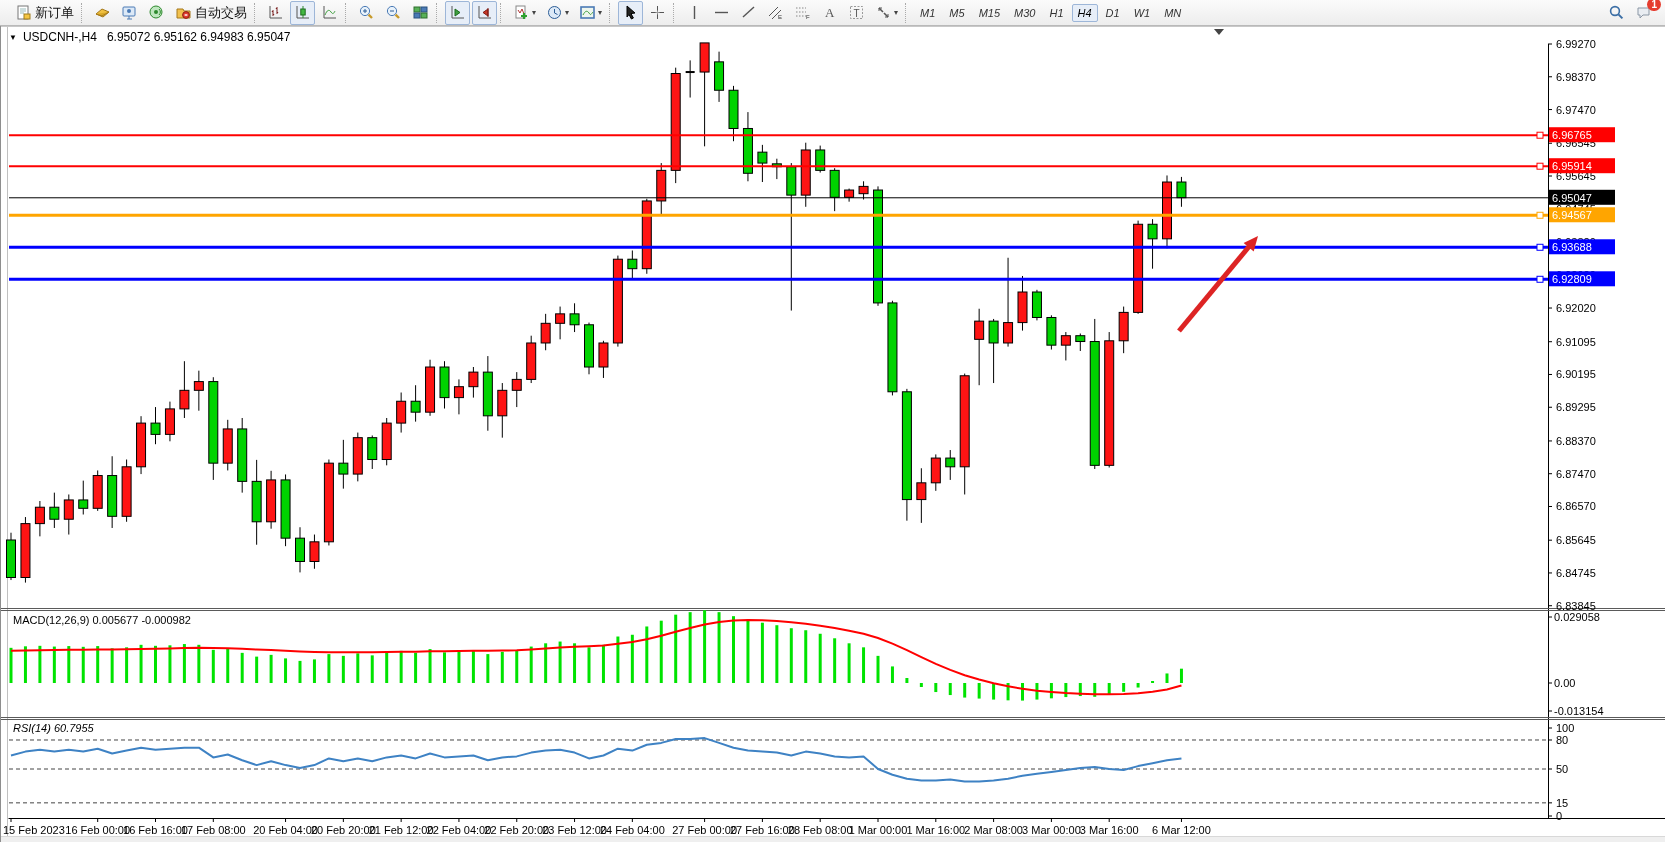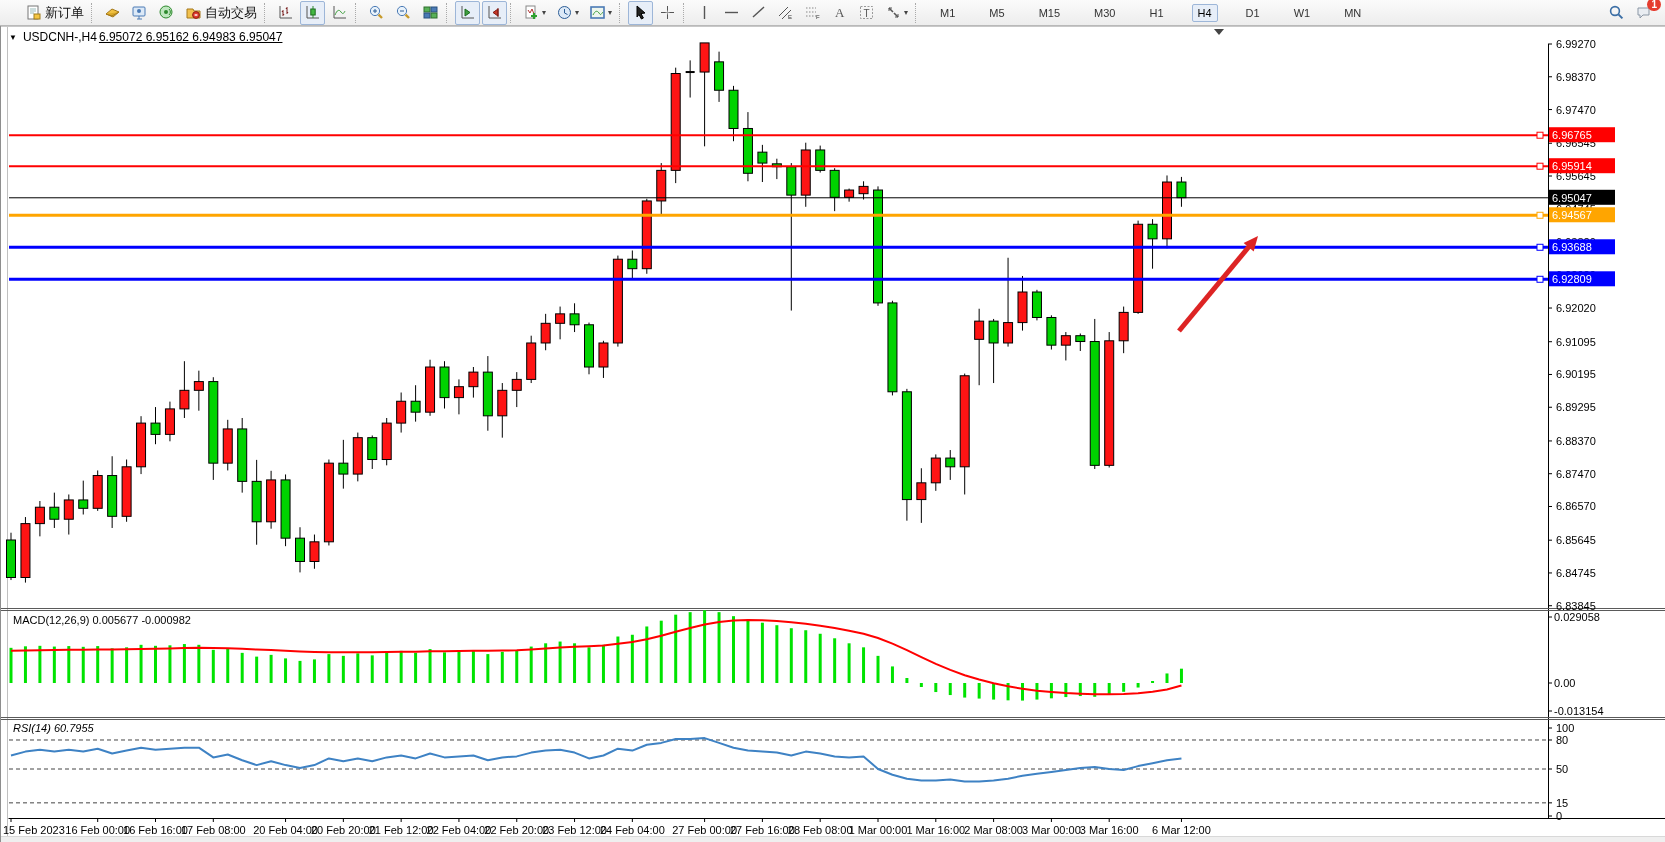--- a/index.html
+++ b/index.html
@@ -1,40 +1,40 @@
 <!DOCTYPE html>
 <html><head>
 <meta charset="utf-8">
 <style>
   html,body{margin:0;padding:0;background:#d4d0c8;}
   #app{position:relative;width:1665px;height:842px;background:#fff;overflow:hidden;
        font-family:"Liberation Sans","DejaVu Sans",sans-serif;-webkit-font-smoothing:none;}
   
   .toolbar{position:absolute;left:0;top:0;width:1665px;height:26px;background:linear-gradient(#fbfbfb,#ededed);
-           border-bottom:1px solid #b9b9b9;display:flex;align-items:center;padding-left:20px;box-sizing:border-box;z-index:5;}
+           border-bottom:1px solid #b9b9b9;display:flex;align-items:center;padding-left:10px;box-sizing:border-box;z-index:5;}
   .tb-group{display:flex;align-items:center;}
   .sep{width:5px;height:20px;margin:0 2px;border-left:1px dotted #aaa;}
   .tb-btn{display:flex;align-items:center;height:22px;padding:0 3px;margin:0 1px;border:1px solid transparent;
           border-radius:2px;cursor:default;font-size:12px;color:#111;white-space:nowrap;}
   .tb-btn.pressed{border:1px solid #9db6d8;background:#e7eef8;}
   .tb-btn .icon{width:17px;height:17px;display:inline-block;}
   .tb-btn .lbl{margin-left:3px;font-size:13px;}
   .tb-btn .caret{font-size:8px;color:#444;margin-left:2px;}
-  .tf-btn{font-size:11px;color:#333;padding:2px 5px;margin:0 11px;border:1px solid transparent;border-radius:2px;}
+  .tf-btn{font-size:11px;color:#333;padding:2px 5px;margin:0 1px;border:1px solid transparent;border-radius:2px;font-style:italic;}
   .tf-btn.pressed{border:1px solid #9db6d8;background:#e7eef8;color:#000;text-align:center;}
   .tb-right{margin-left:auto;display:flex;align-items:center;padding-right:8px;}
   .badge{position:absolute;top:-4px;right:-6px;background:#e53c2e;color:#fff;border-radius:8px;
          font-size:10px;font-weight:bold;padding:0 4px;line-height:13px;}
   
   .chart-window{position:absolute;left:0;top:26px;width:1665px;height:816px;background:#fff;
                 border-left:1px solid #8e8e8e;box-sizing:border-box;}
   .inner-frame{position:absolute;left:6px;top:0;bottom:0;width:0;border-left:1px solid #c0c0c0;}
   .title-bar{position:absolute;left:8px;top:3px;height:16px;font-size:12px;color:#000;display:flex;align-items:center;z-index:4;}
   .title-bar .tri{font-size:8px;margin-right:6px;color:#000;}
-  .title-bar .quotes{margin-left:2px;text-decoration:underline;}
+  .title-bar .quotes{margin-left:10px;}
   .pane-label{position:absolute;font-size:11px;color:#000;z-index:4;}
   #chart-svg{position:absolute;left:0;top:0;z-index:1;}
   .bottom-strip{position:absolute;left:0;bottom:0;width:1665px;height:5px;background:#efefef;border-top:1px solid #d8d8d8;}
 </style>
 </head>
 <body>
 
 <div id="app">
   <div class="toolbar" id="toolbar">
       <div class="tb-group">

